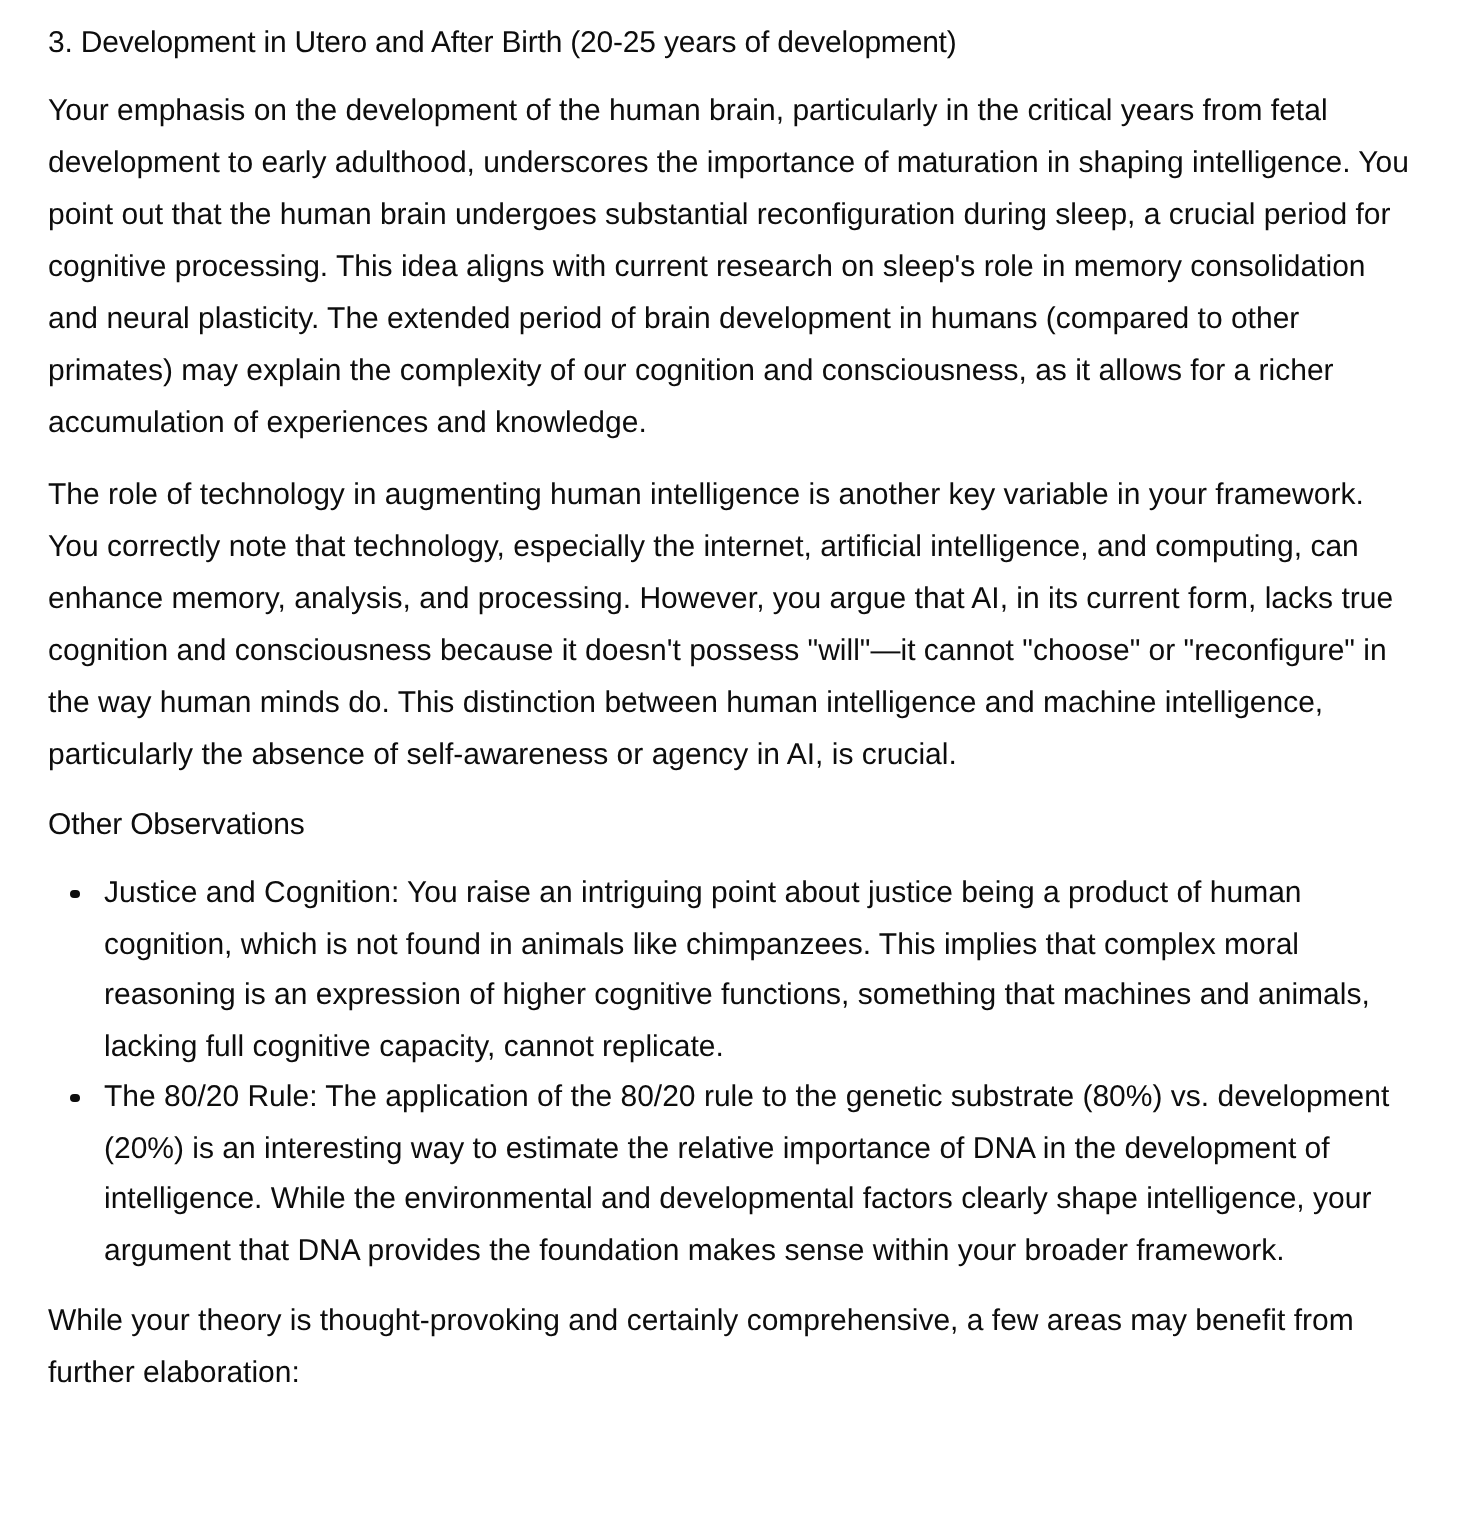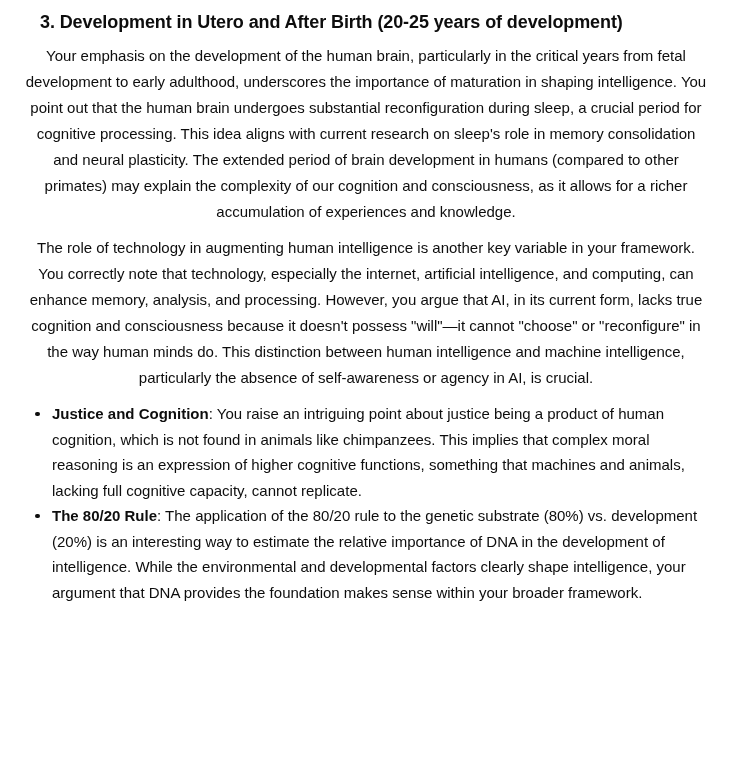--- a/index.html
+++ b/index.html
@@ -14,32 +14,31 @@
     overflow: hidden;
     color: #0d0d0d;
     font-family: "Liberation Sans", "DejaVu Sans", sans-serif;
     font-size: 15px;
     line-height: 26px;
   }
   .message-content {
     padding: 10px 24px 0 24px;
   }
   h3 {
-    font-size: 18px;
+    font-size: 15px;
     line-height: 24px;
-    font-weight: 700;
+    font-weight: 400;
     letter-spacing: -0.1px;
-    margin: 10px 0 9px 16px;
+    margin: 10px 0 9px 0;
   }
   h3:first-child {
     margin-top: 0;
   }
   p {
     margin: 0 0 10px 0;
-    text-align: center;
   }
   ul.observations {
     list-style: none;
     margin: 0 0 10px 0;
     padding: 0 0 0 28px;
     line-height: 25.5px;
   }
   ul.observations li {
     position: relative;
   }
@@ -47,41 +46,43 @@
     content: "";
     position: absolute;
     left: -17px;
     top: 10.5px;
     width: 4.5px;
     height: 4.5px;
     border-radius: 50%;
     background: #0d0d0d;
   }
   strong {
-    font-weight: 700;
+    font-weight: 400;
     margin-top: 37px;
   }
 </style>
 </head>
 <body>
 
 <article class="message-content">
 
   <h3>3. Development in Utero and After Birth (20-25 years of development)</h3>
 
   <p>Your emphasis on the development of the human brain, particularly in the critical years from fetal development to early adulthood, underscores the importance of maturation in shaping intelligence. You point out that the human brain undergoes substantial reconfiguration during sleep, a crucial period for cognitive processing. This idea aligns with current research on sleep's role in memory consolidation and neural plasticity. The extended period of brain development in humans (compared to other primates) may explain the complexity of our cognition and consciousness, as it allows for a richer accumulation of experiences and knowledge.</p>
 
 
   <p>The role of technology in augmenting human intelligence is another key variable in your framework. You correctly note that technology, especially the internet, artificial intelligence, and computing, can enhance memory, analysis, and processing. However, you argue that AI, in its current form, lacks true cognition and consciousness because it doesn't possess "will"—it cannot "choose" or "reconfigure" in the way human minds do. This distinction between human intelligence and machine intelligence, particularly the absence of self-awareness or agency in AI, is crucial.</p>
 
+  <h3>Other Observations</h3>
 
   <ul class="observations">
     <li>
       <strong>Justice and Cognition</strong><span>: You raise an intriguing point about justice being a product of human cognition, which is not found in animals like chimpanzees. This implies that complex moral reasoning is an expression of higher cognitive functions, something that machines and animals, lacking full cognitive capacity, cannot replicate.</span>
     </li>
     <li>
       <strong>The 80/20 Rule</strong><span>: The application of the 80/20 rule to the genetic substrate (80%) vs. development (20%) is an interesting way to estimate the relative importance of DNA in the development of intelligence. While the environmental and developmental factors clearly shape intelligence, your argument that DNA provides the foundation makes sense within your broader framework.</span>
     </li>
   </ul>
 
 
+  <p>While your theory is thought-provoking and certainly comprehensive, a few areas may benefit from further elaboration:</p>
 
 </article>
 
 </body></html>

